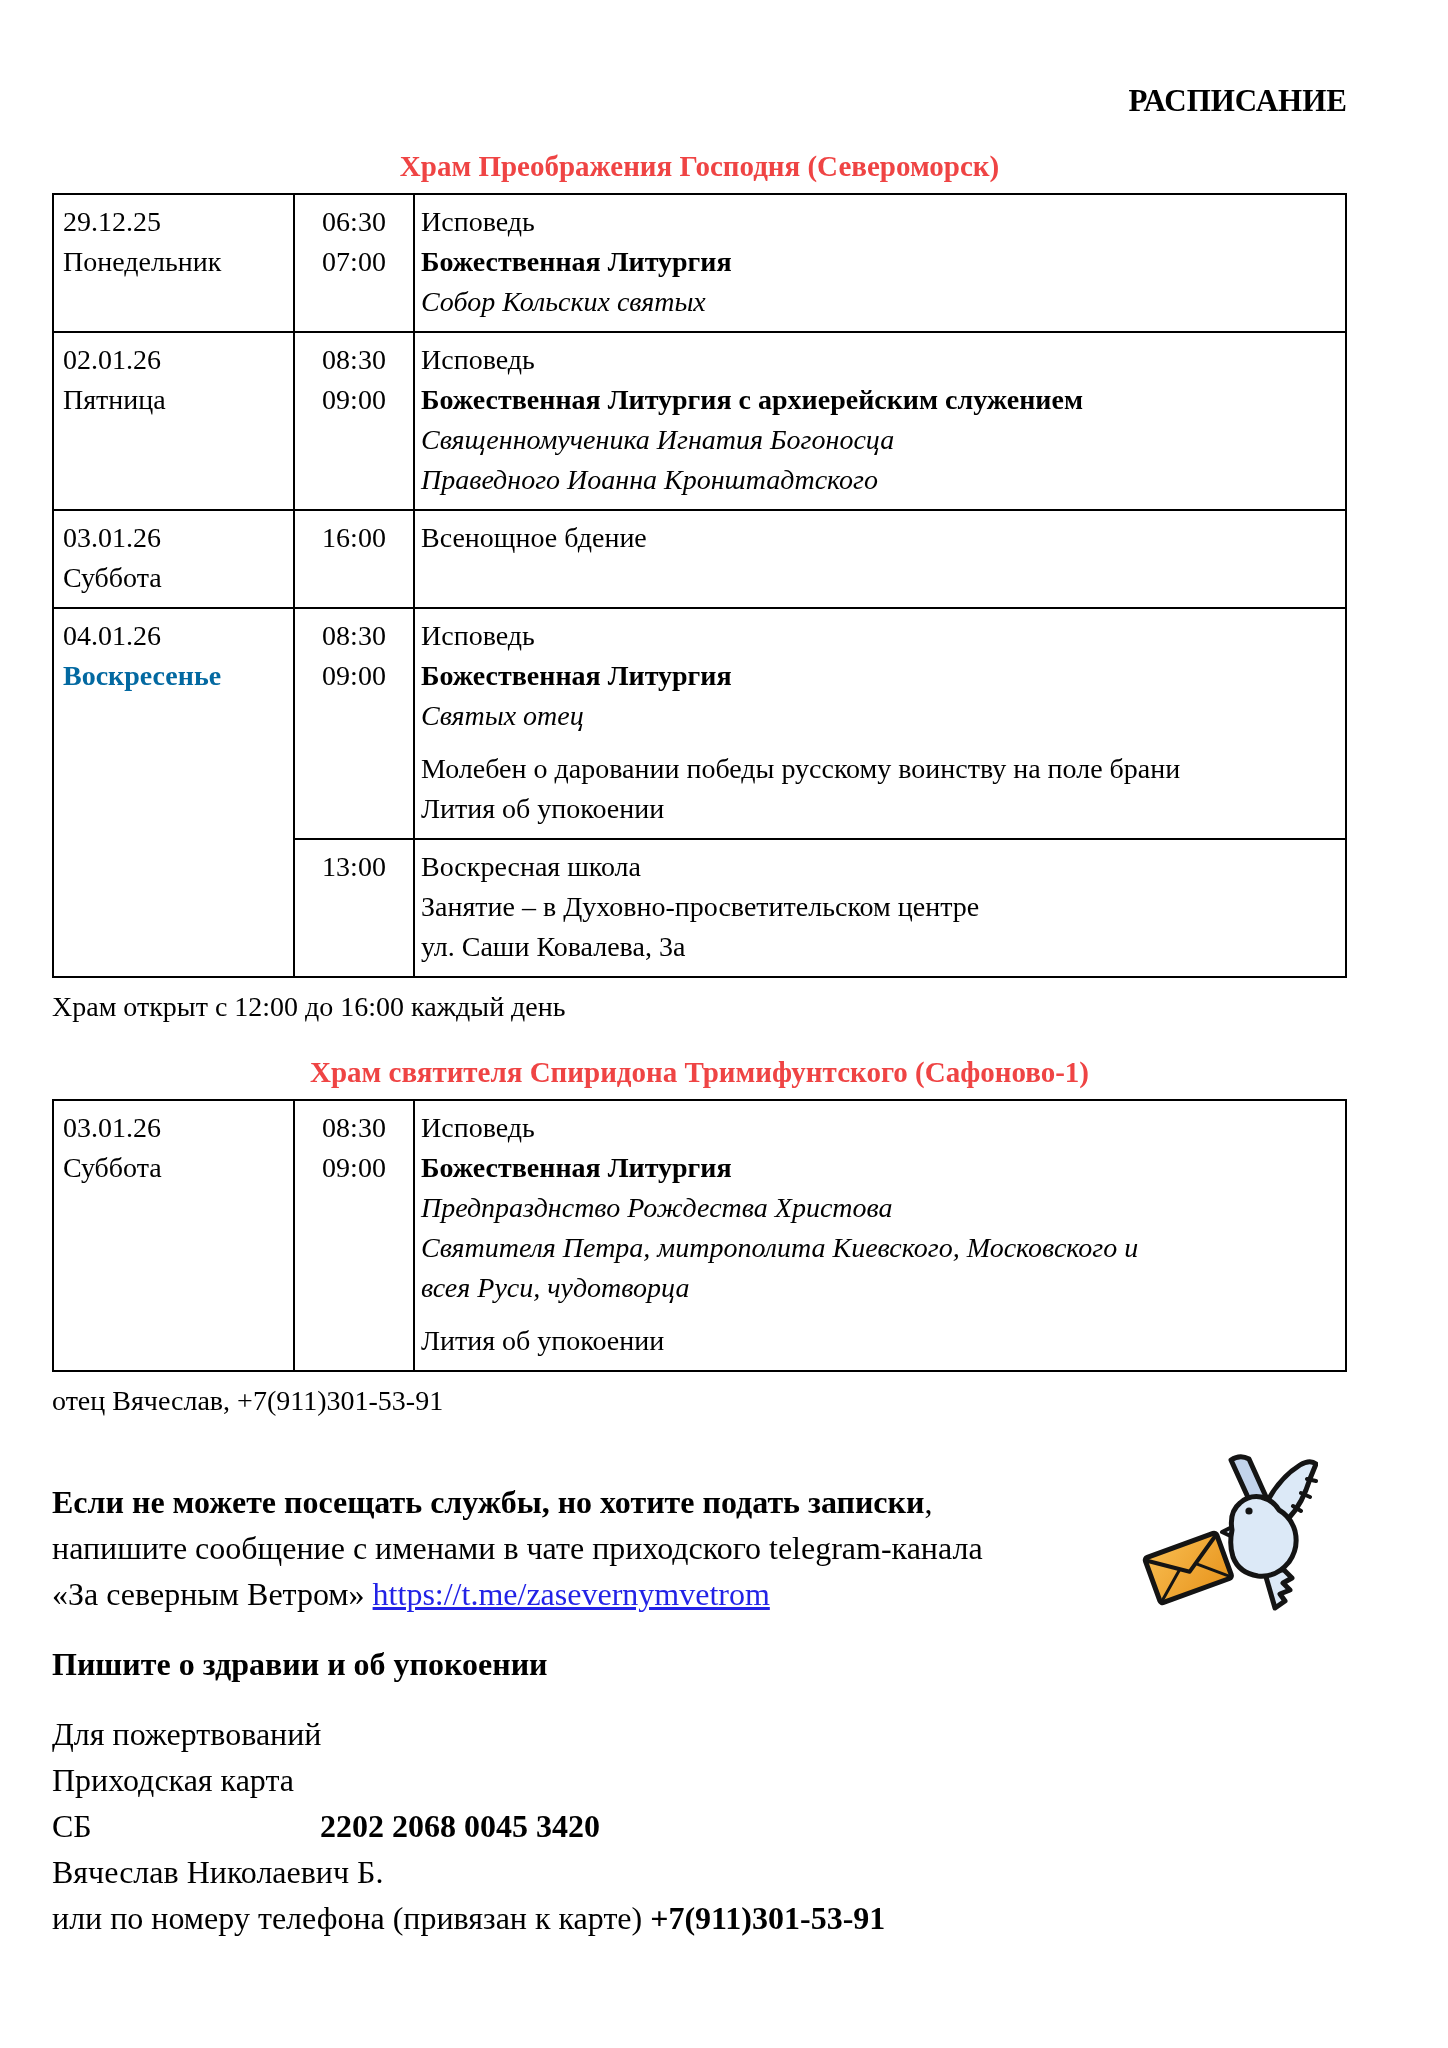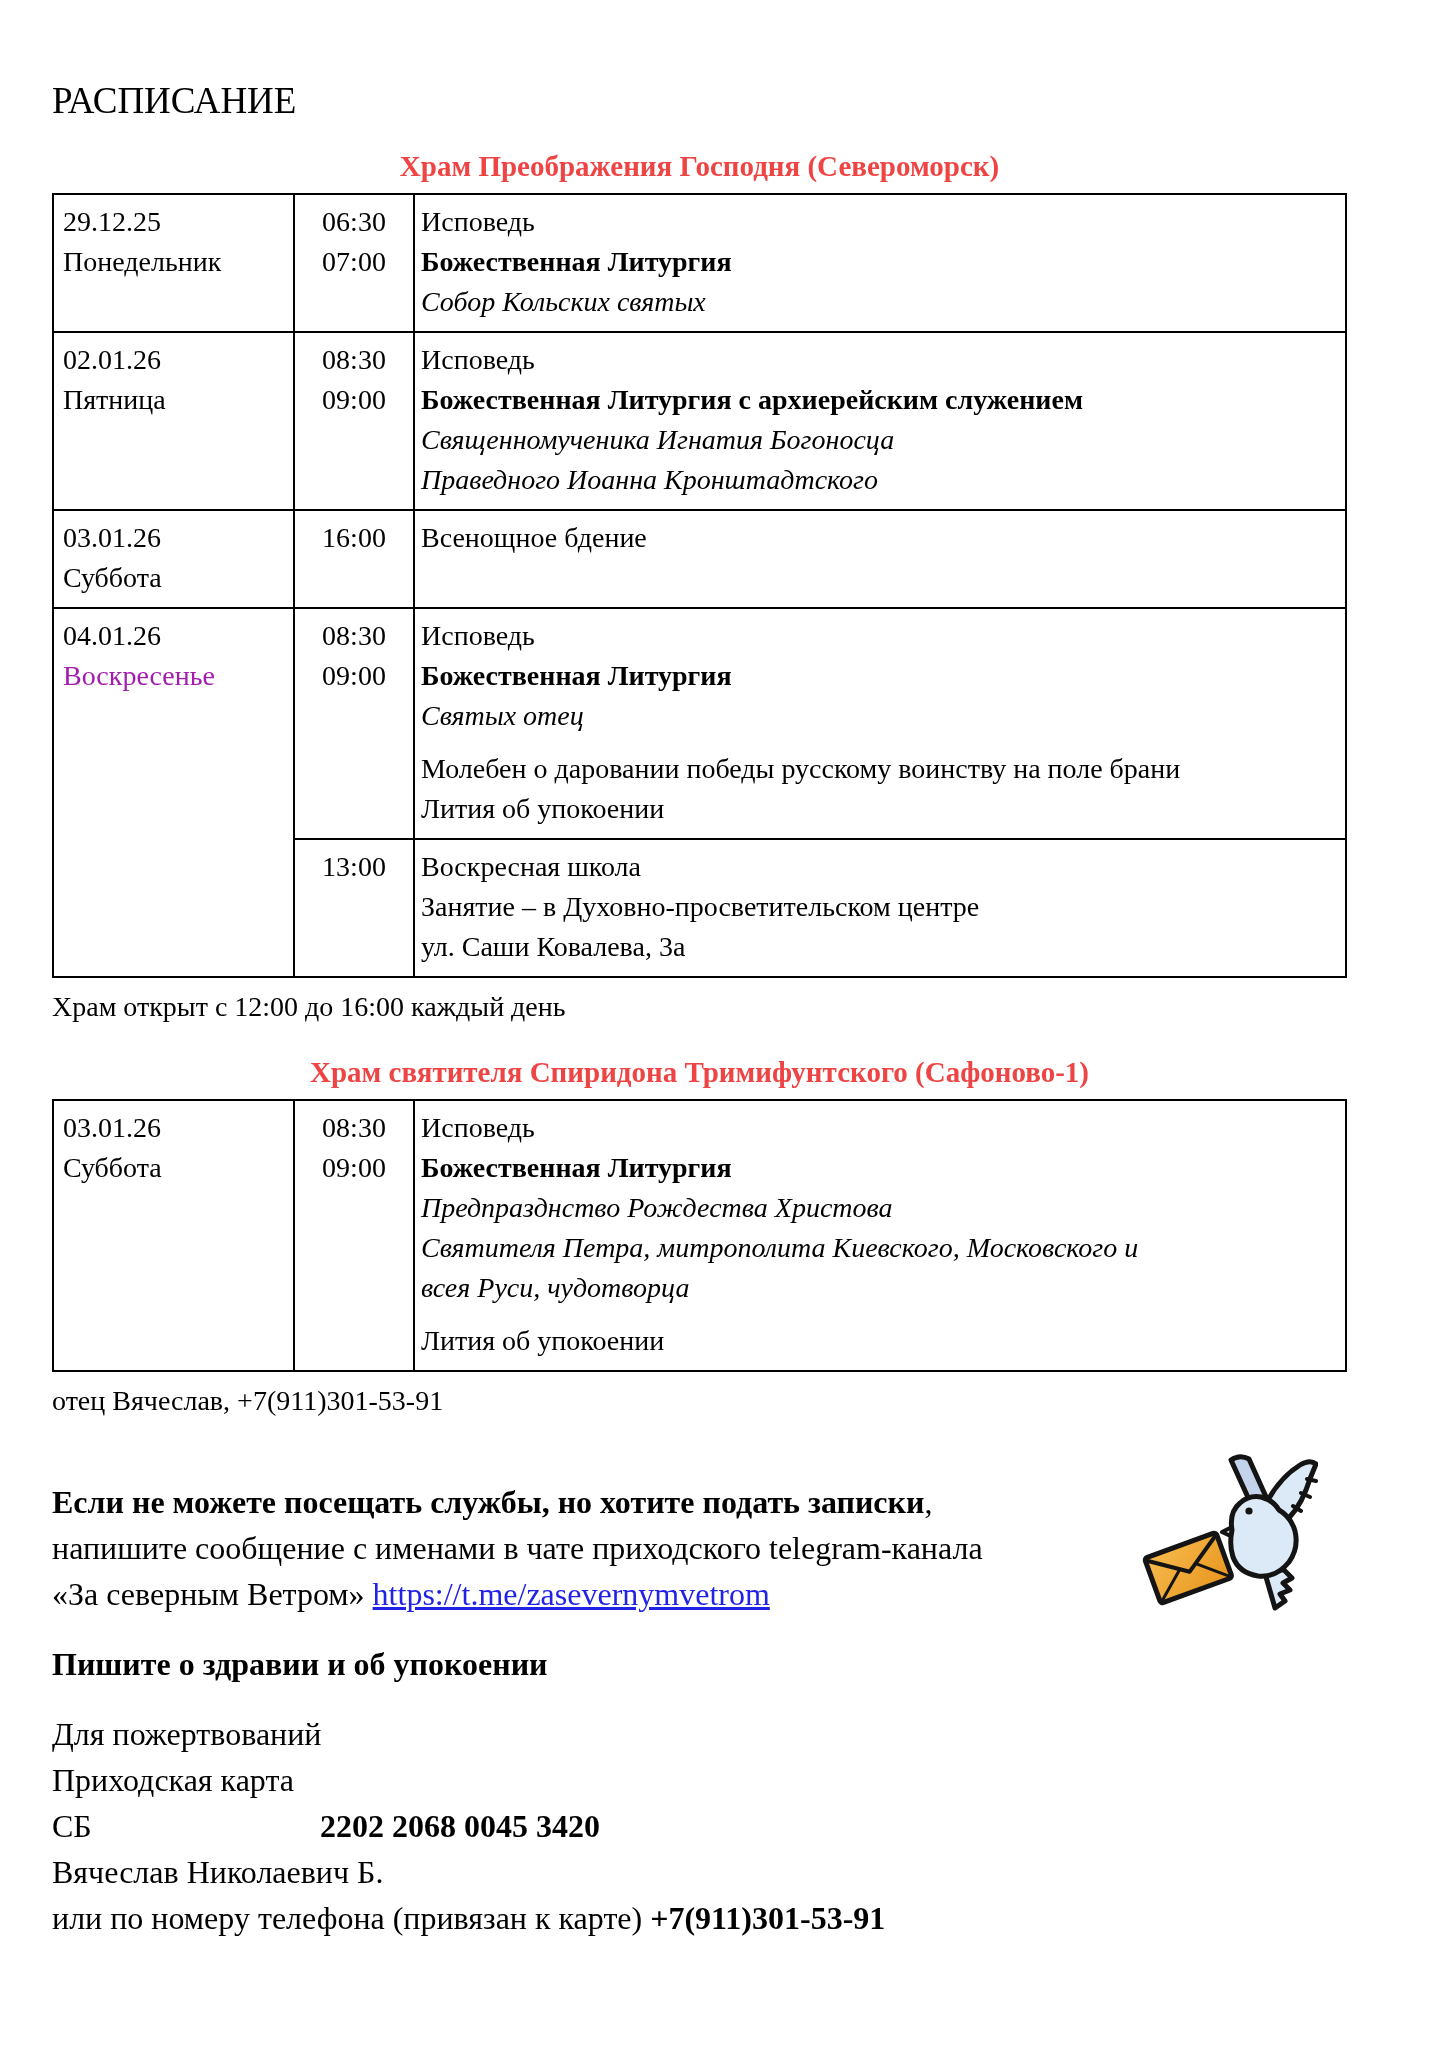--- a/index.html
+++ b/index.html
@@ -1,34 +1,34 @@
 <!DOCTYPE html>
 <html><head>
 <meta charset="utf-8">
 <style>
   html,body{margin:0;padding:0;background:#ffffff;}
   .page{position:relative;width:1448px;height:2048px;background:#ffffff;
         font-family:"Liberation Serif",serif;color:#000;overflow:hidden;}
   .content{position:absolute;left:52px;top:0;width:1295px;}
 
-  h1.doc-title{margin:82px 0 0;text-align:left;font-size:37px;font-weight:normal;line-height:38px;}
+  h1.doc-title{margin:82px 0 0;text-align:right;font-size:31px;font-weight:bold;line-height:38px;}
   h2.church-heading{margin:27px 0 8px;text-align:center;font-size:29px;font-weight:bold;
         color:#ef4444;line-height:38px;}
   h2.second{margin-top:26px;}
 
   table.schedule{border-collapse:collapse;width:100%;table-layout:fixed;}
   col.c1{width:241px;} col.c2{width:120px;} col.c3{width:auto;}
   td{border:2px solid #000;vertical-align:top;padding:7px 8px 9px;}
   td.cell-date{padding-left:9px;}
   td.cell-time{text-align:center;padding-left:4px;padding-right:4px;margin-top:40px;}
   td.cell-svc{padding-left:6px;padding-right:10px;}
   .ln{font-size:28px;line-height:40px;white-space:nowrap;}
   .b{font-weight:bold;}
   .i{font-style:italic;}
-  .red{color:#a21caf;font-weight:normal;}
+  .red{color:#0369a1;font-weight:bold;}
   .gap{margin-top:13px;}
 
   p.after-note{font-size:28px;line-height:40px;margin:9px 0 0;}
 
   .bottom{margin-top:58px;}
   .bottom p{font-size:32px;line-height:46px;margin:0;}
   .bottom .mt{margin-top:24px;}
   a.tg-link{color:#2222e6;text-decoration:underline;cursor:pointer;}
   .ul{}
   .card-label{display:inline-block;width:268px;}

